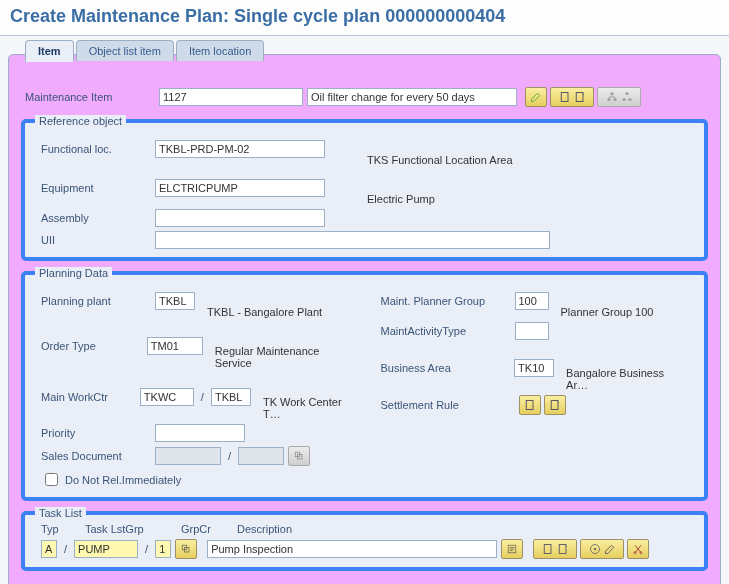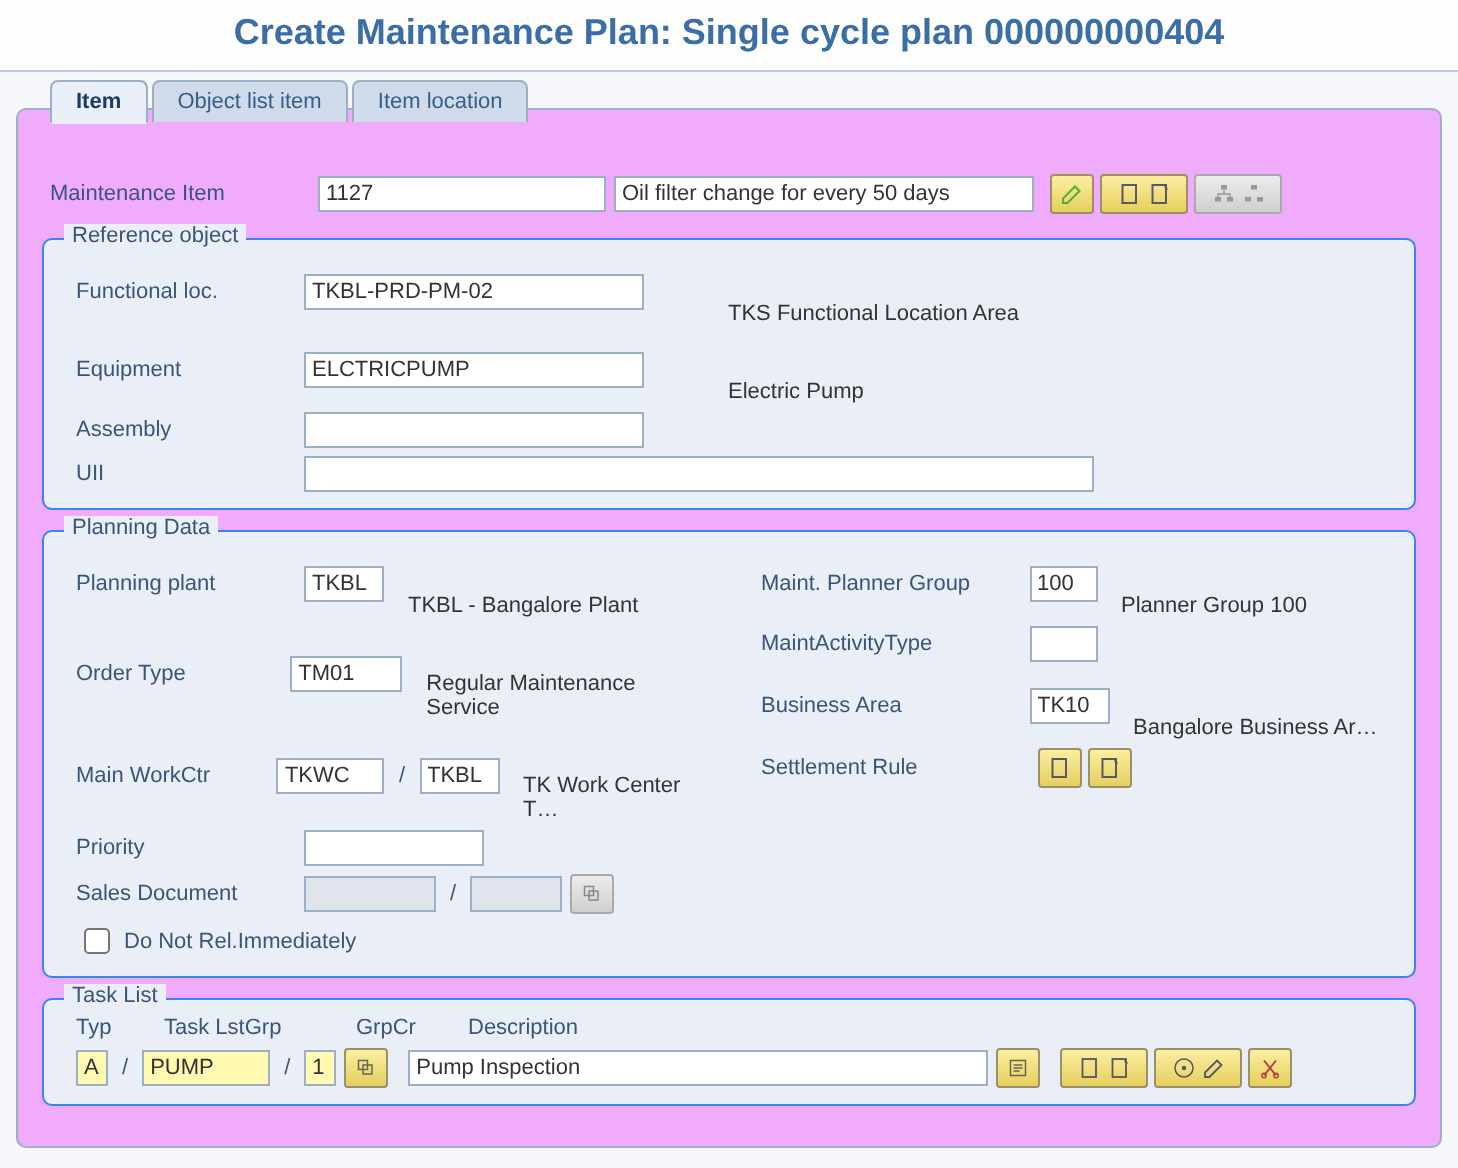--- a/index.html
+++ b/index.html
@@ -11,21 +11,20 @@
     color: #333;
     width: 729px;
   }
   .page-title {
     font-size: 18px;
     color: #3a6ea5;
     font-weight: bold;
     padding: 6px 10px 8px;
     border-bottom: 1px solid #bac8da;
     background: #fdfdfe;
-    text-align: center;
   }
 
   .main-panel {
     border: 1px solid #9bb0c7;
     margin: 18px 8px 8px 8px;
     border-radius: 5px;
     background: #f0abfc;
     padding-bottom: 10px;
   }
 
@@ -94,21 +93,21 @@
     cursor: pointer;
     font-size: 11px;
     color: #3a3a2a;
   }
   .ibtn.pair { width: 44px; gap: 3px; }
   .ibtn.gray { background: linear-gradient(#ececec,#cfcfcf); border-color:#aaa; color:#777; }
   .ibtn svg { width: 12px; height: 12px; }
 
   
   .group {
-    border: 1px solid #3b82f6;
+    border: 4px solid #3b82f6;
     border-radius: 5px;
     margin: 10px 12px;
     padding: 6px 0 6px 0;
     background: #e9eef7;
     position: relative;
   }
   .group-title {
     position: absolute;
     top: -8px;
     left: 10px;

